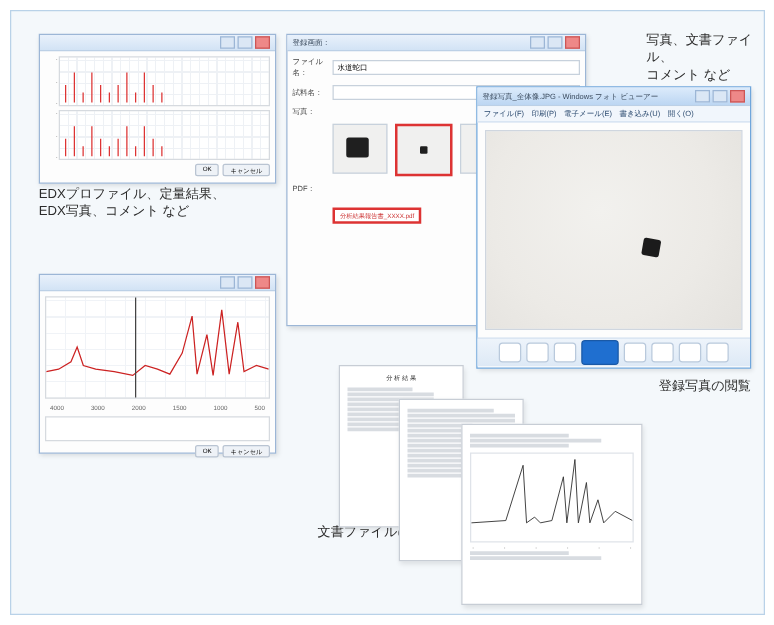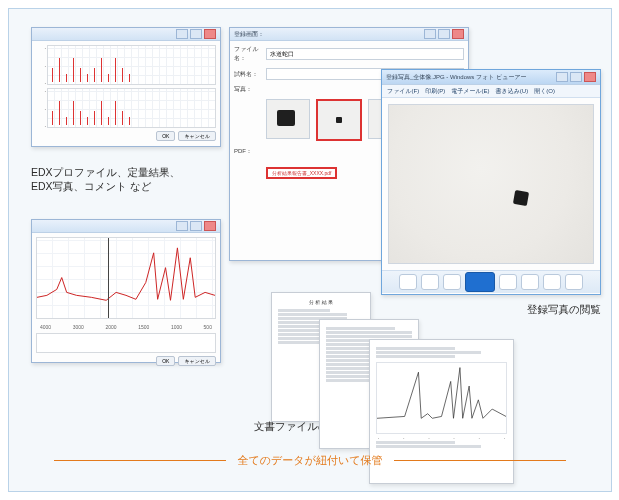--- a/index.html
+++ b/index.html
@@ -22,21 +22,21 @@
     background: #f4f8fb;
   }
 
   
   .caption {
     position: absolute;
     font-size: 10.5px;
     color: #2b2b2b;
     line-height: 1.35;
   }
-  .caption.c1 { left: 22px;  top: 156px; }
+  .caption.c1 { left: 22px;  top: 139px; }
   .caption.c2 { left: 22px;  top: 360px; }
   .caption.c3 { left: 245px; top: 410px; }
   .caption.c4 { left: 508px; top: 16px;  }
   .caption.c5 { left: 518px; top: 293px; }
 
   
   .orange-line {
     position: absolute;
     left: 45px;
     right: 45px;
@@ -350,20 +350,21 @@
   .doc3 .spectrum svg { position:absolute; inset:0; }
   .doc3 .xticks { display:flex; justify-content:space-between; font-size:3px; margin-top:2px; padding:0 2px;}
 </style>
 </head>
 <body>
 
 <div class="main-border">
 
   <div class="caption c1">EDXプロファイル、定量結果、<br>EDX写真、コメント など</div>
   <div class="caption c3">文書ファイルの閲覧</div>
+  <div class="caption c4">写真、文書ファイル、<br>コメント など</div>
   <div class="caption c5">登録写真の閲覧</div>
 
   <div class="win edx">
     <div class="titlebar">
       <span class="t-title"></span>
       <span class="t-ctrls">
         <span></span>
         <span></span>
         <span></span>
       </span>
@@ -564,17 +565,14 @@
         <span>-</span>
         <span>-</span>
         <span>-</span>
         <span>-</span>
         <span>-</span>
     </div>
     <div class="dline short"></div>
       <div class="dline mid"></div>
   </div>
 
-  <div class="orange-line">
-    <span class="label">全てのデータが紐付いて保管</span>
-  </div>
 
 </div>
 
 </body></html>

